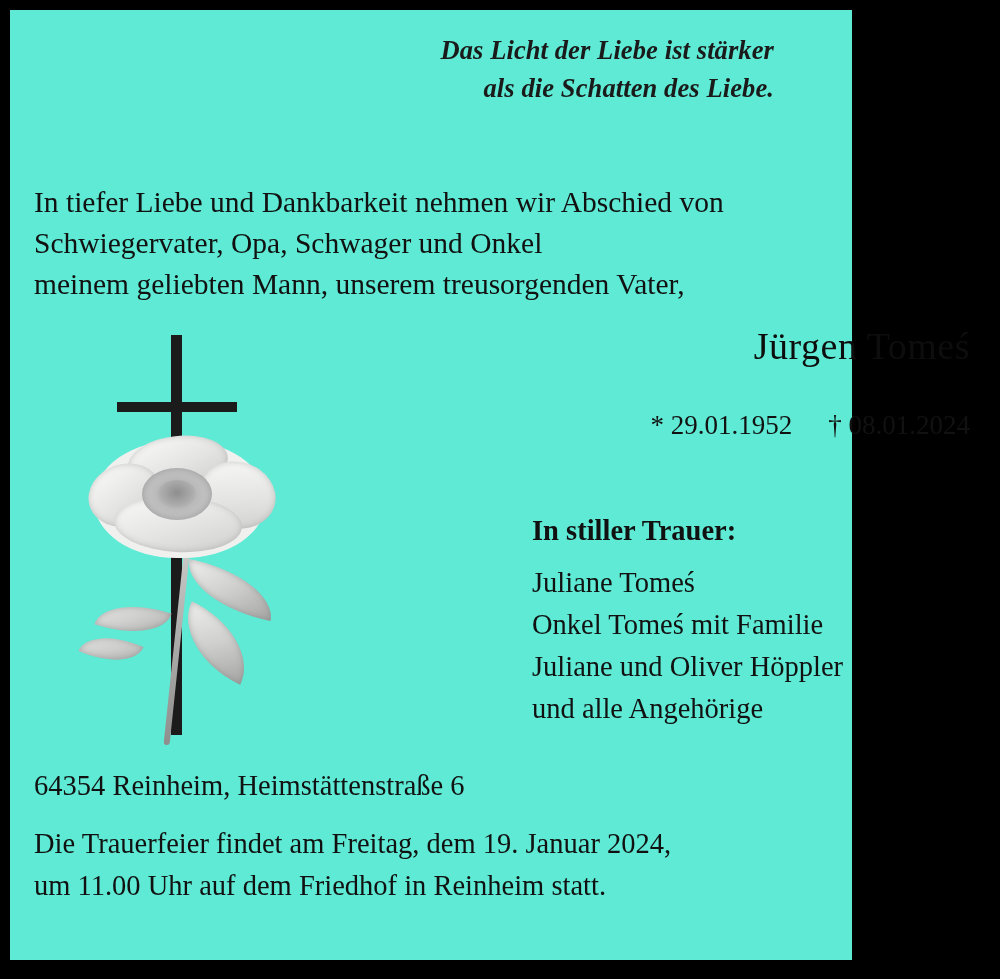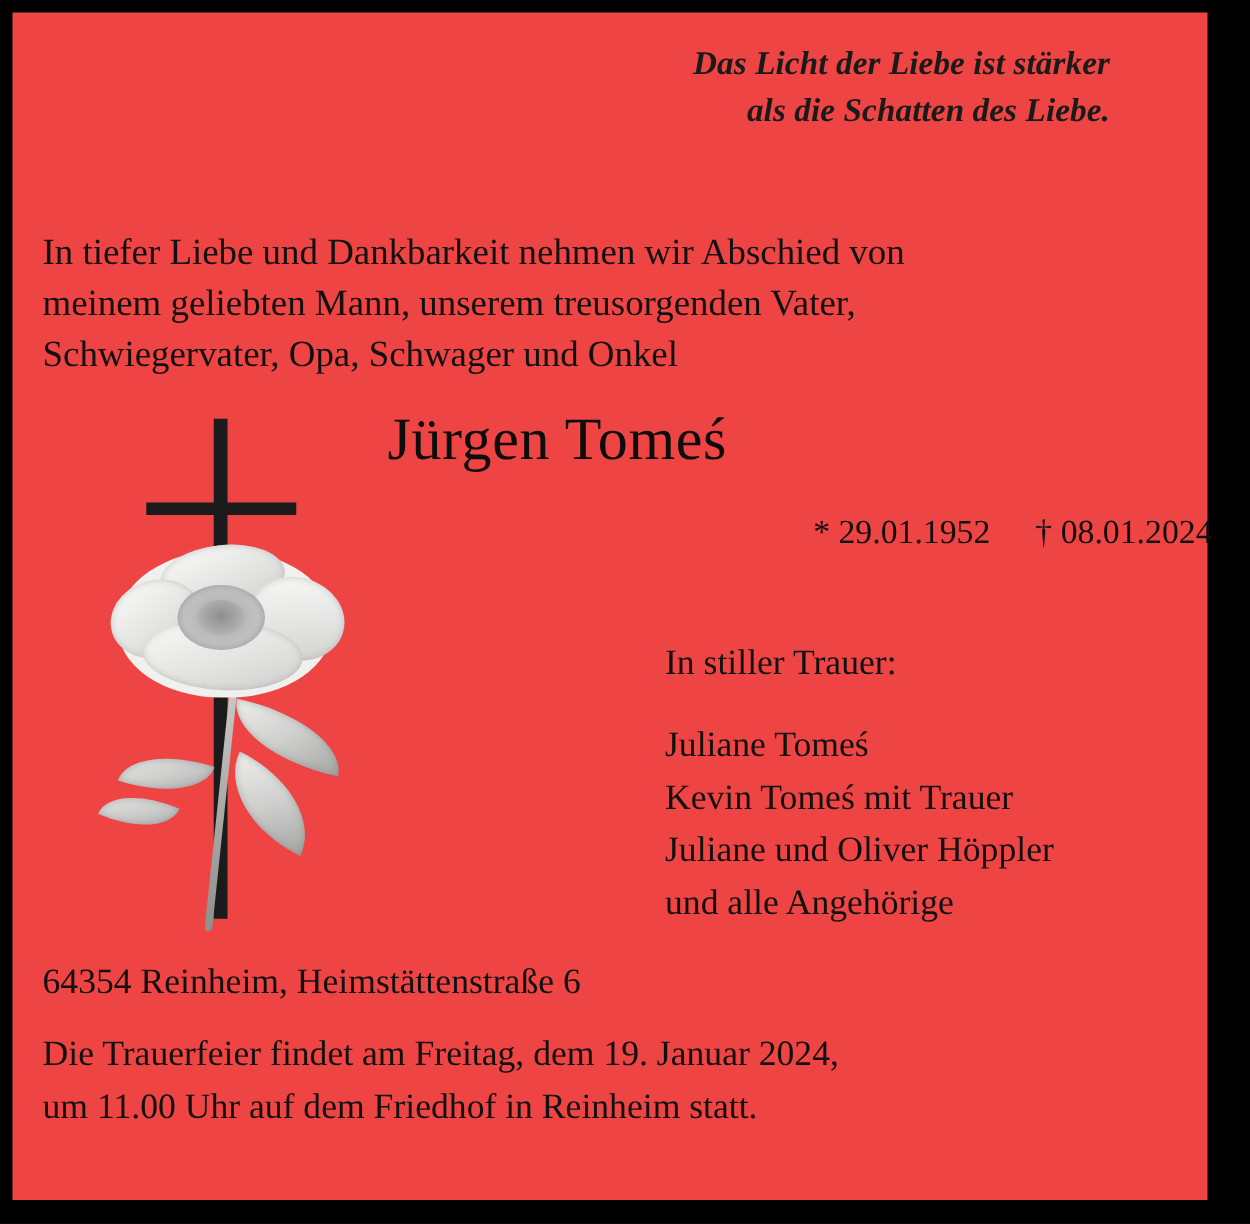--- a/index.html
+++ b/index.html
@@ -11,23 +11,23 @@
     width: 1000px;
     height: 979px;
     overflow: hidden;
     font-family: "Liberation Serif", serif;
   }
 
   .obituary {
     position: absolute;
     left: 10px;
     top: 10px;
-    width: 956px;
+    width: 842px;
     height: 950px;
-    background: #ef4444;
+    background: #5eead4;
     box-sizing: border-box;
   }
 
   
   .motto {
     position: absolute;
     right: 78px;
     top: 22px;
     text-align: right;
     font-style: italic;
@@ -51,22 +51,22 @@
     margin-top: 30px;
   }
   .intro div { white-space: nowrap; }
 
   
   .name {
     position: absolute;
     left: 300px;
     top: 316px;
     width: 660px;
-    text-align: left;
-    font-size: 48px;
+    text-align: right;
+    font-size: 38px;
     line-height: 1.1;
     color: #0d0d0d;
     letter-spacing: 0.5px;
   }
   .dates {
     position: absolute;
     left: 300px;
     top: 400px;
     width: 660px;
     text-align: right;
@@ -77,21 +77,21 @@
 
   
   .mourners {
     position: absolute;
     left: 522px;
     top: 500px;
     font-size: 28.5px;
     line-height: 1.47;
     color: #111111;
   }
-  .mourners .lead { margin-bottom: 24px; }
+  .mourners .lead { margin-bottom: 10px; font-weight: bold; }
   .mourners div { white-space: nowrap; }
 
   
   .footer {
     position: absolute;
     left: 24px;
     top: 755px;
     width: 930px;
     font-size: 28.5px;
     line-height: 1.45;
@@ -211,22 +211,22 @@
 
 <div class="obituary">
 
   <div class="motto">
     <div>Das Licht der Liebe ist stärker</div>
     <div>als die Schatten des Liebe.</div>
   </div>
 
   <div class="intro">
     <div>In tiefer Liebe und Dankbarkeit nehmen wir Abschied von</div>
+    <div>Schwiegervater, Opa, Schwager und Onkel</div>
     <div>meinem geliebten Mann, unserem treusorgenden Vater,</div>
-    <div>Schwiegervater, Opa, Schwager und Onkel</div>
   </div>
 
   <div class="graphic">
     <div class="cross-v"></div>
     <div class="cross-h"></div>
     <div class="rose">
       <div class="stem"></div>
       <div class="leaf leaf-r"></div>
       <div class="leaf leaf-r2"></div>
       <div class="leaf leaf-l"></div>
@@ -243,21 +243,21 @@
 
   <div class="name">Jürgen Tomeś</div>
 
   <div class="dates">
     <span>* 29.01.1952</span><span class="gap"></span><span>† 08.01.2024</span>
   </div>
 
   <div class="mourners">
     <div class="lead">In stiller Trauer:</div>
     <div>Juliane Tomeś</div>
-    <div>Kevin Tomeś mit Trauer</div>
+    <div>Onkel Tomeś mit Familie</div>
     <div>Juliane und Oliver Höppler</div>
     <div>und alle Angehörige</div>
   </div>
 
   <div class="footer">
     <div class="address">64354 Reinheim, Heimstättenstraße 6</div>
     <div>Die Trauerfeier findet am Freitag, dem 19. Januar 2024,</div>
     <div>um 11.00 Uhr auf dem Friedhof in Reinheim statt.</div>
   </div>
 

